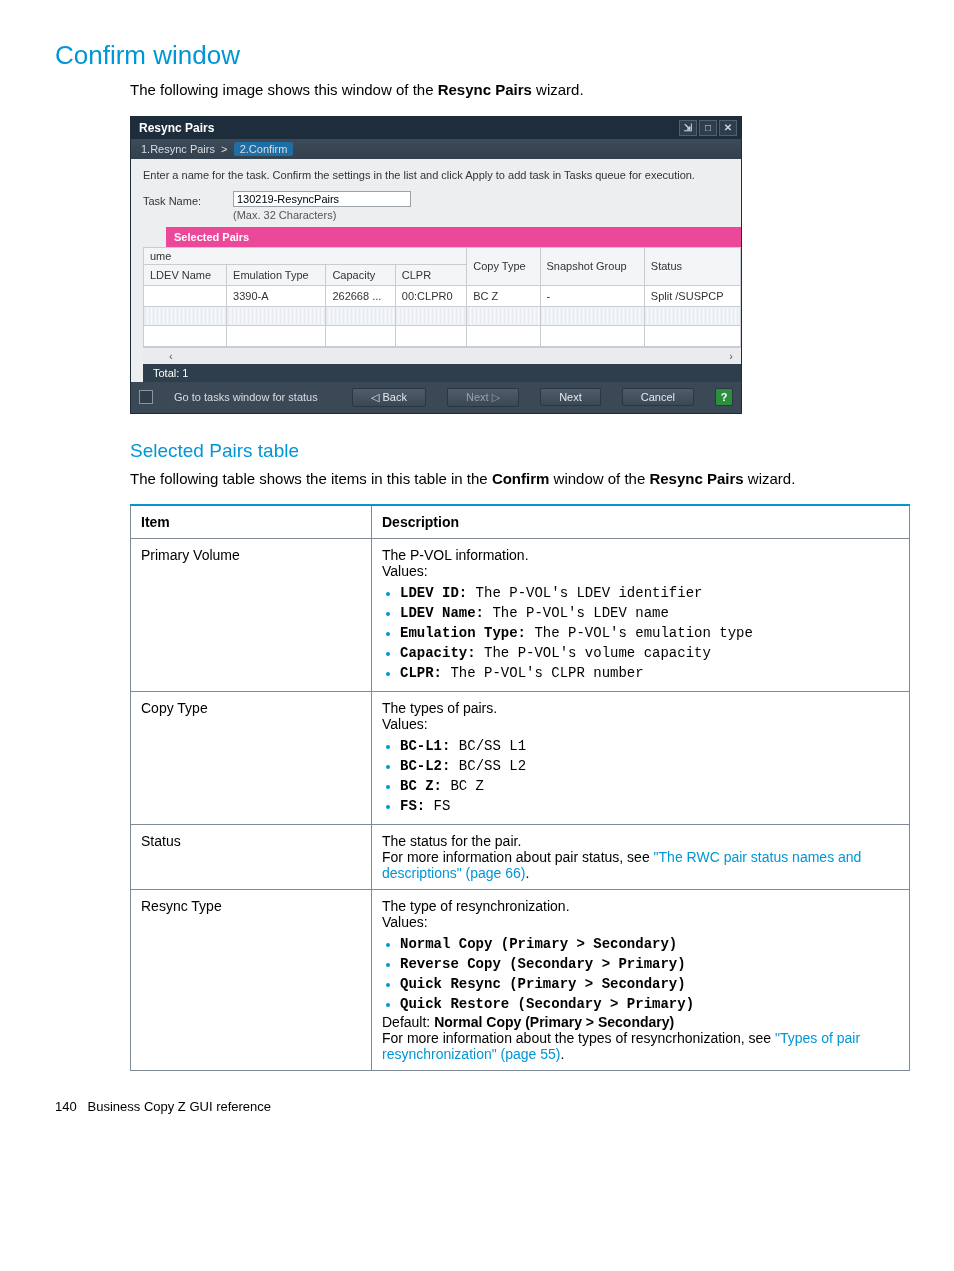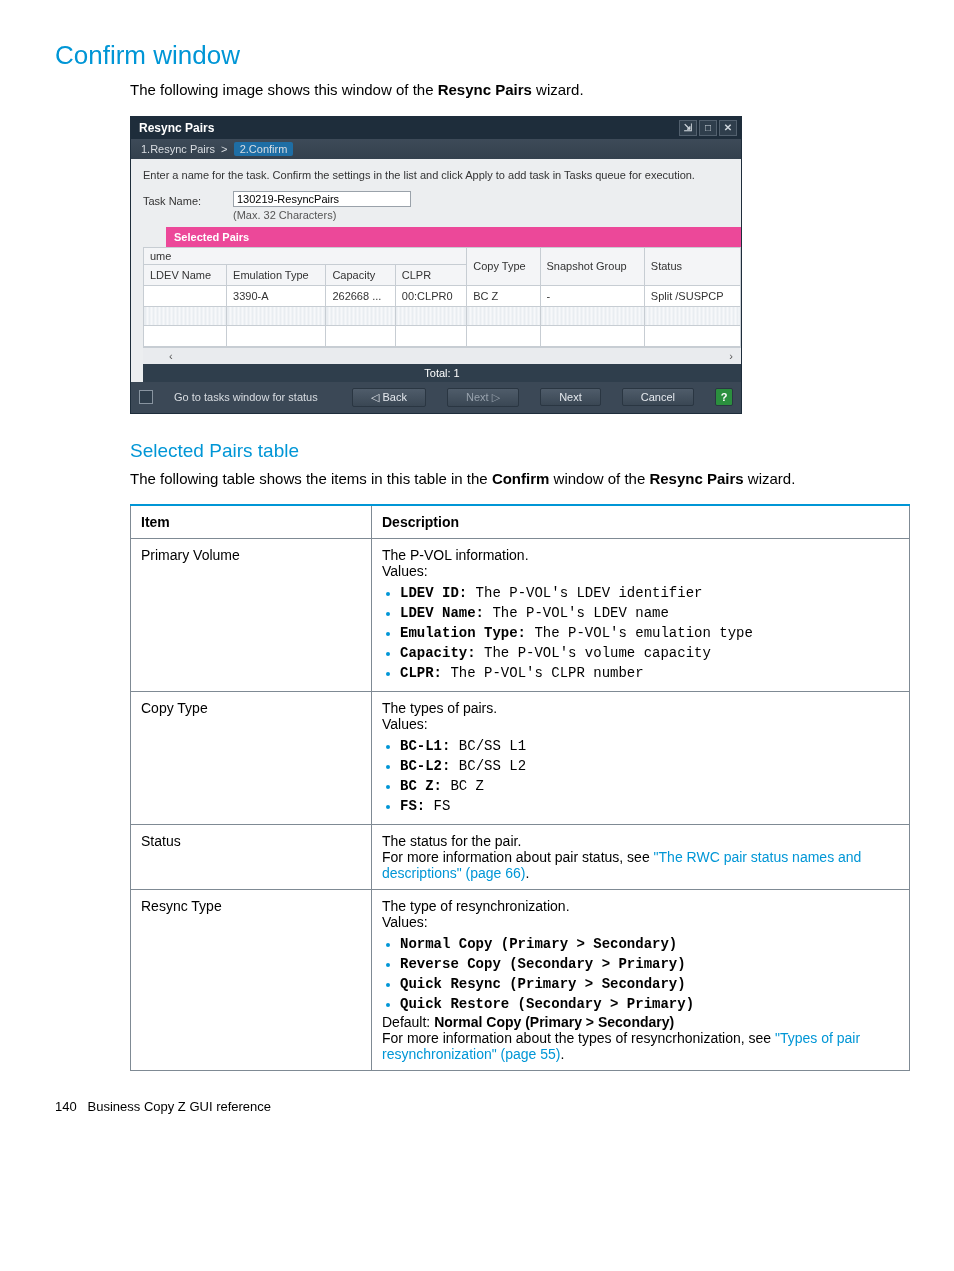--- a/index.html
+++ b/index.html
@@ -94,21 +94,21 @@
     white-space: nowrap;
   }
   .wizard th { background: #f4f5f7; font-weight: normal; color: #333; }
   .wizard .stripe td { background: repeating-linear-gradient(90deg,#e9edf1 0 2px,#f7f8fa 2px 4px); height: 10px; }
   .wizard .scrollhint {
     display: flex; justify-content: space-between;
     margin: 0 -12px 0 0; padding: 2px 8px 2px 26px;
     background: #e9ebee; color: #555; border-top: 1px solid #c7cdd3;
   }
   .wizard .totalbar {
-    background: #2f3e4c; color: #fff; text-align: center;
+    background: #2f3e4c; color: #fff; text-align: left;
     padding: 3px 10px; margin: 0 -12px 0 0;
   }
   .wizard .footer {
     background: #3b4856;
     display: flex; align-items: center;
     padding: 6px 8px; gap: 21px;
   }
   .wizard .footer .chk {
     width: 12px; height: 12px; border: 1px solid #8894a0; background: #2f3e4c;
   }

